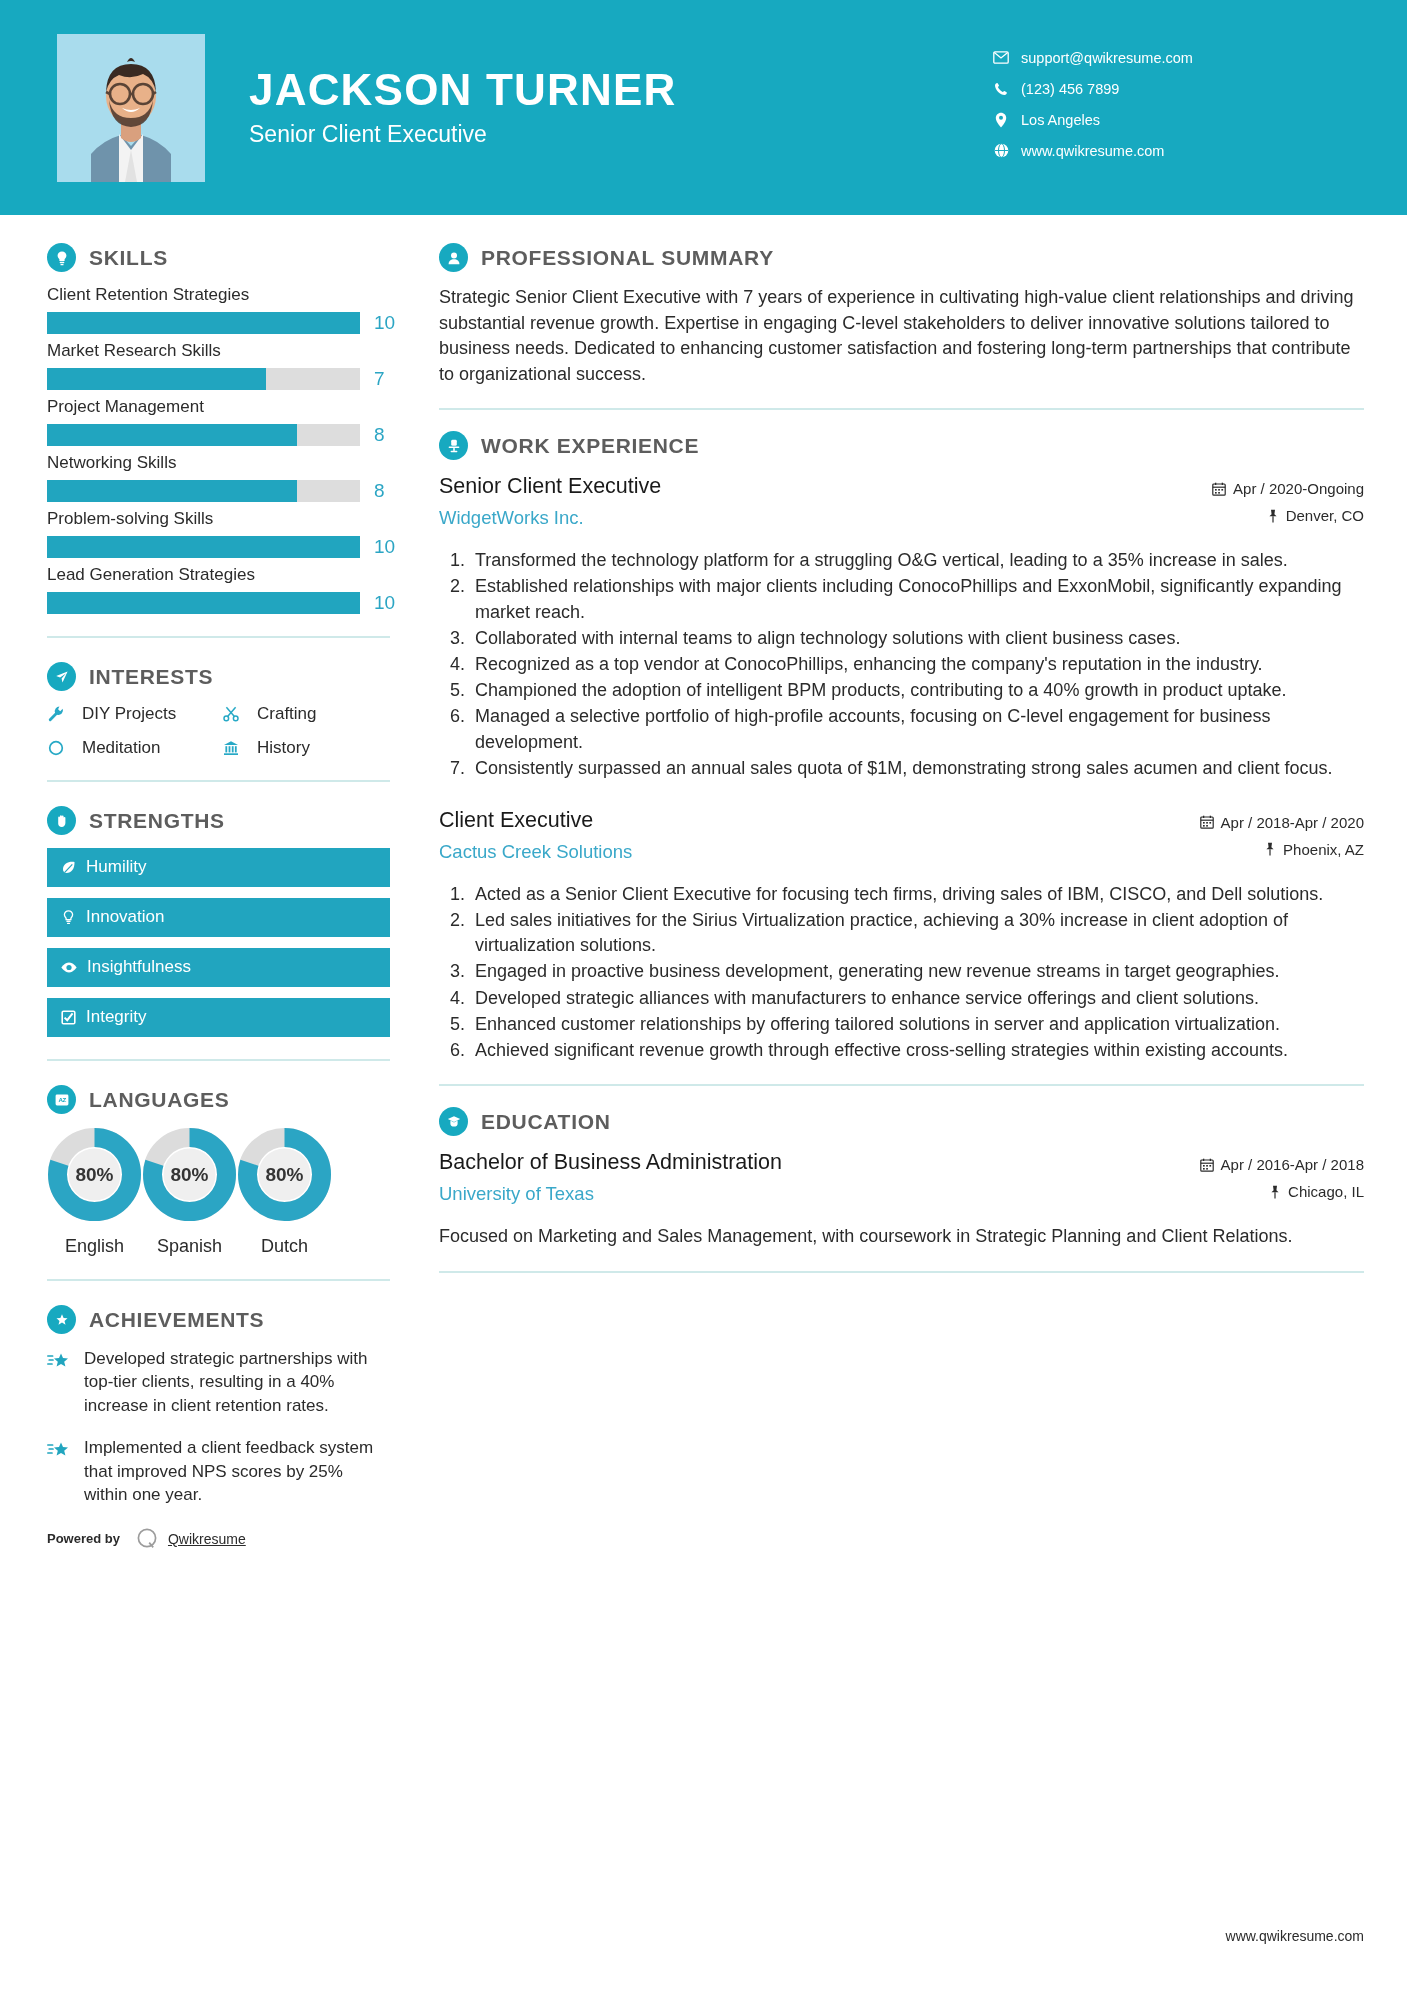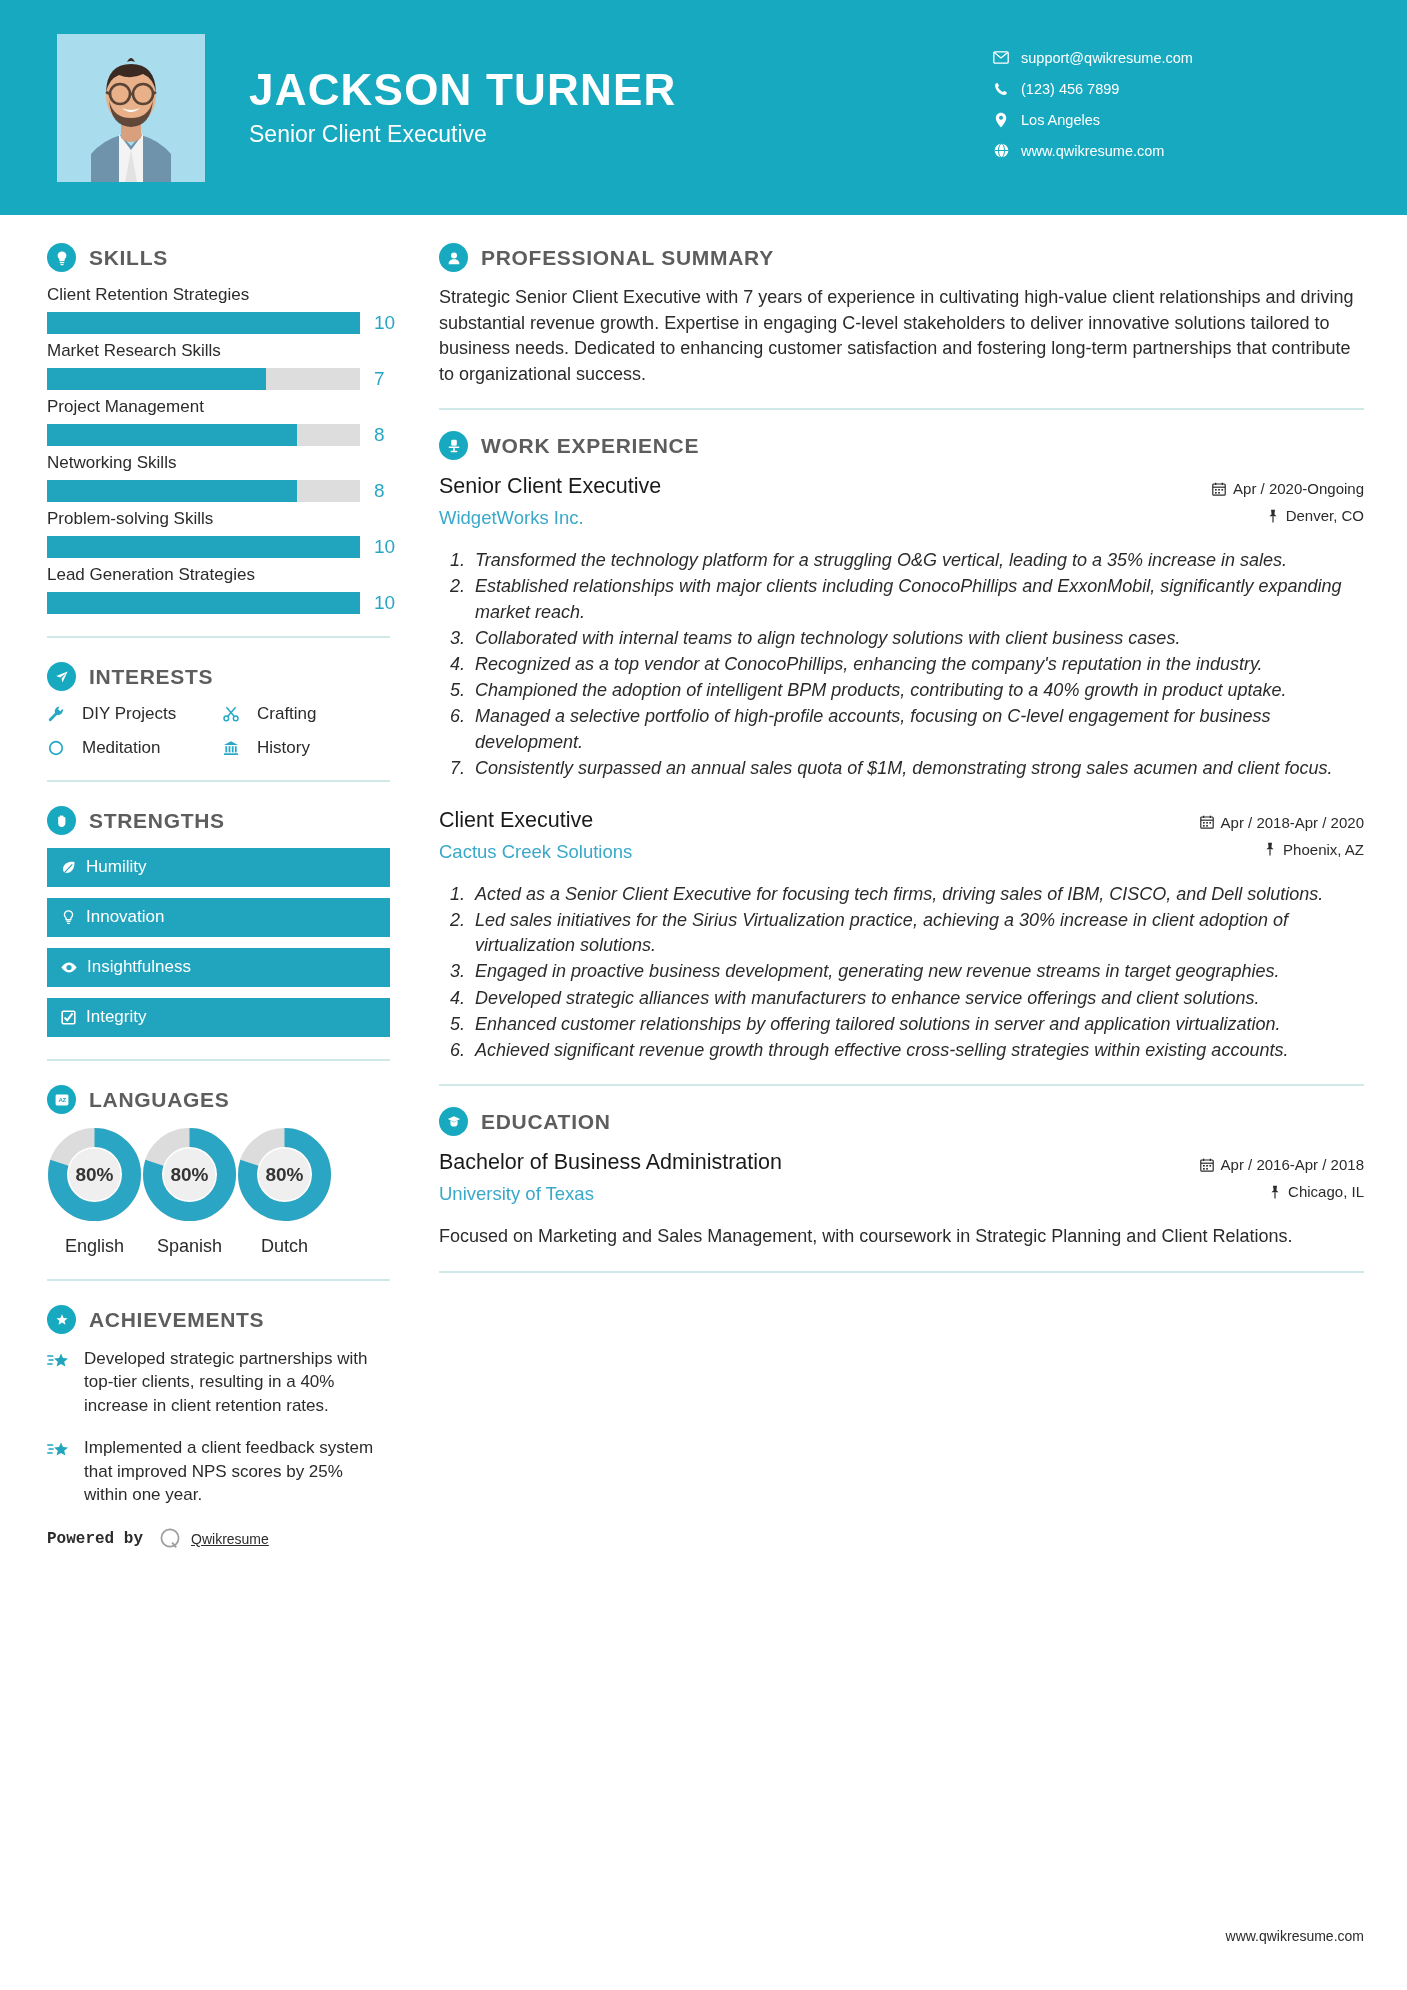--- a/index.html
+++ b/index.html
@@ -177,21 +177,21 @@
   .ach-ico { width: 30px; flex: none; color: #21a5bf; padding-top: 4px; }
   .ach-ico svg { display:block; }
   .ach-txt { margin-left: 7px; font-size: 17px; line-height: 1.38; color: #2b2b2b; }
 
   
   .powered {
     display: flex;
     align-items: center;
     margin-top: 2px;
   }
-  .powered-lbl { font-size: 16px; font-weight: 700; color: #2b2b2b; font-family: Liberation Mono, monospace; }
+  .powered-lbl { font-size: 13px; font-weight: 700; color: #2b2b2b; }
   .powered-logo {
     width: 26px; height: 26px; margin: 0 8px 0 14px;
     border-radius: 50%;
     display:flex; align-items:center; justify-content:center;
     color:#9c9c9c;
   }
   .powered-link {
     font-size: 14px; color: #2b2b2b; text-decoration: underline;
   }
 
@@ -227,21 +227,20 @@
     font-size: 15px;
     color: #2b2b2b;
     margin-bottom: 10px;
     white-space: nowrap;
   }
   .meta-ico { margin-right: 7px; display: flex; align-items: center; color:#2b2b2b; }
   .meta-ico svg { display:block; }
   ol.bullets {
     margin: 14px 0 0 0;
     padding-left: 31px;
-    font-style: italic;
   }
   ol.bullets li {
     font-size: 18px;
     line-height: 1.4;
     color: #2b2b2b;
     margin-bottom: 1px;
     padding-left: 5px;
   }
   .edu-desc {
     font-size: 18px;

